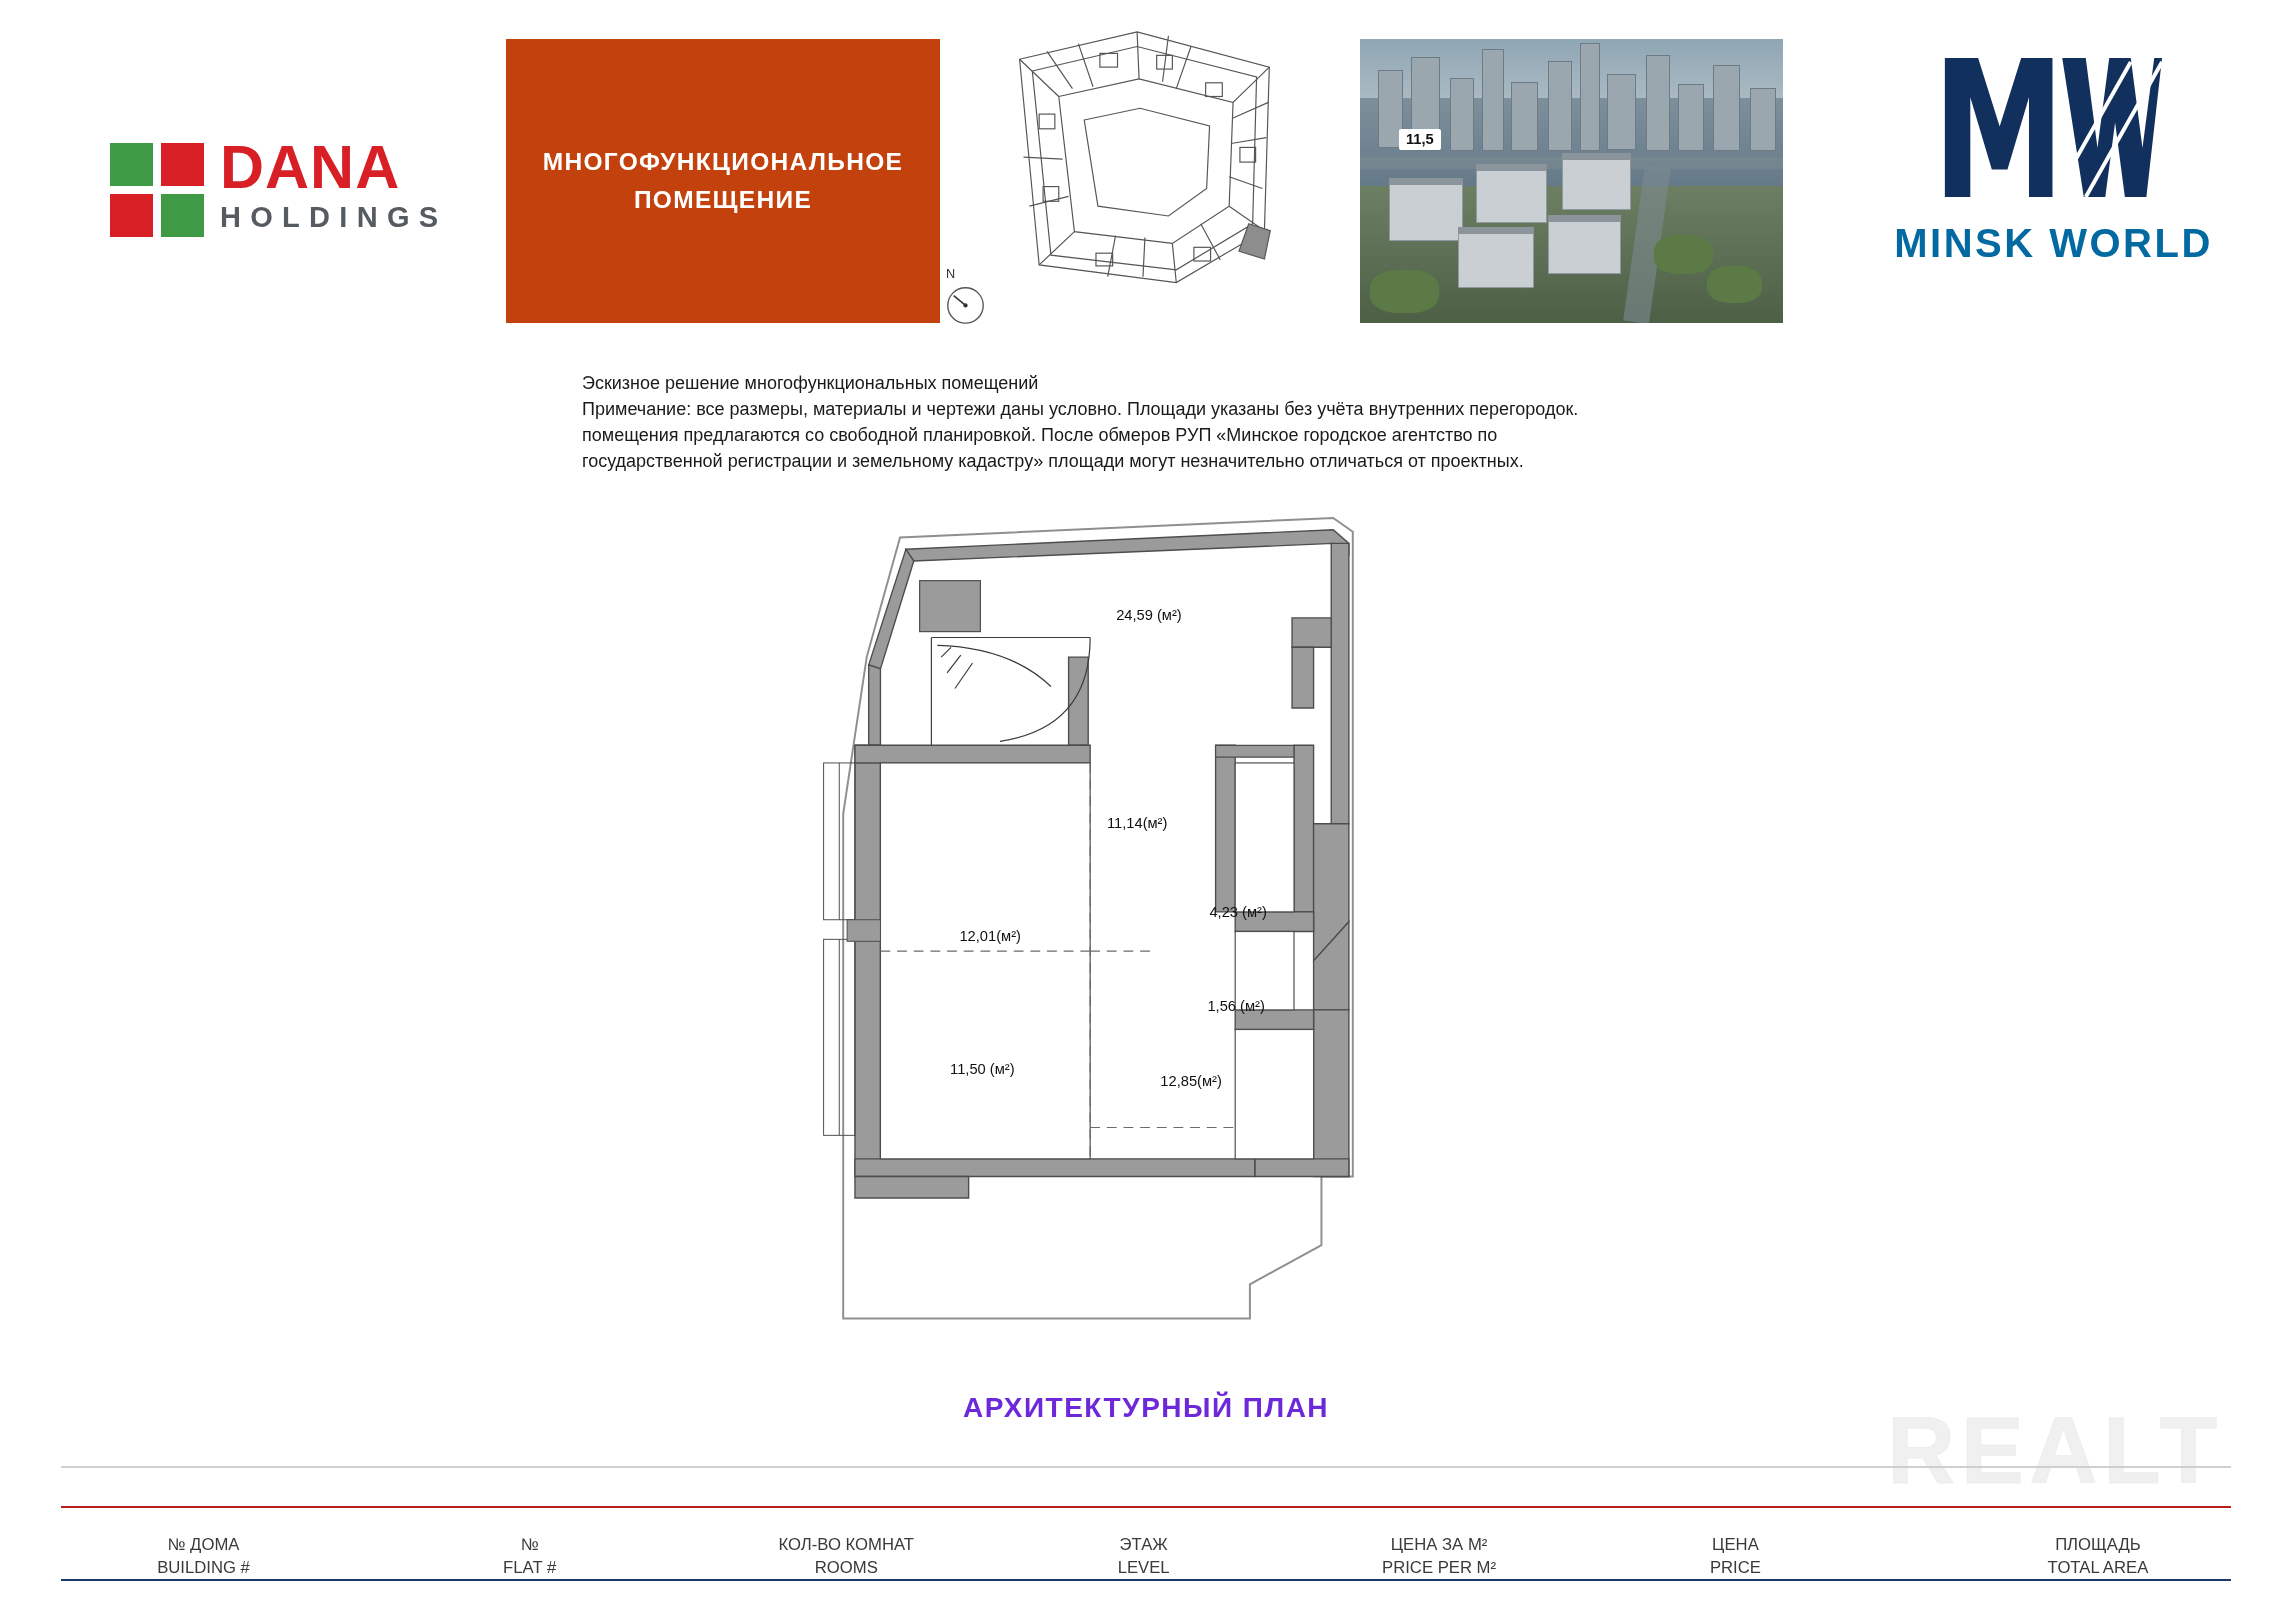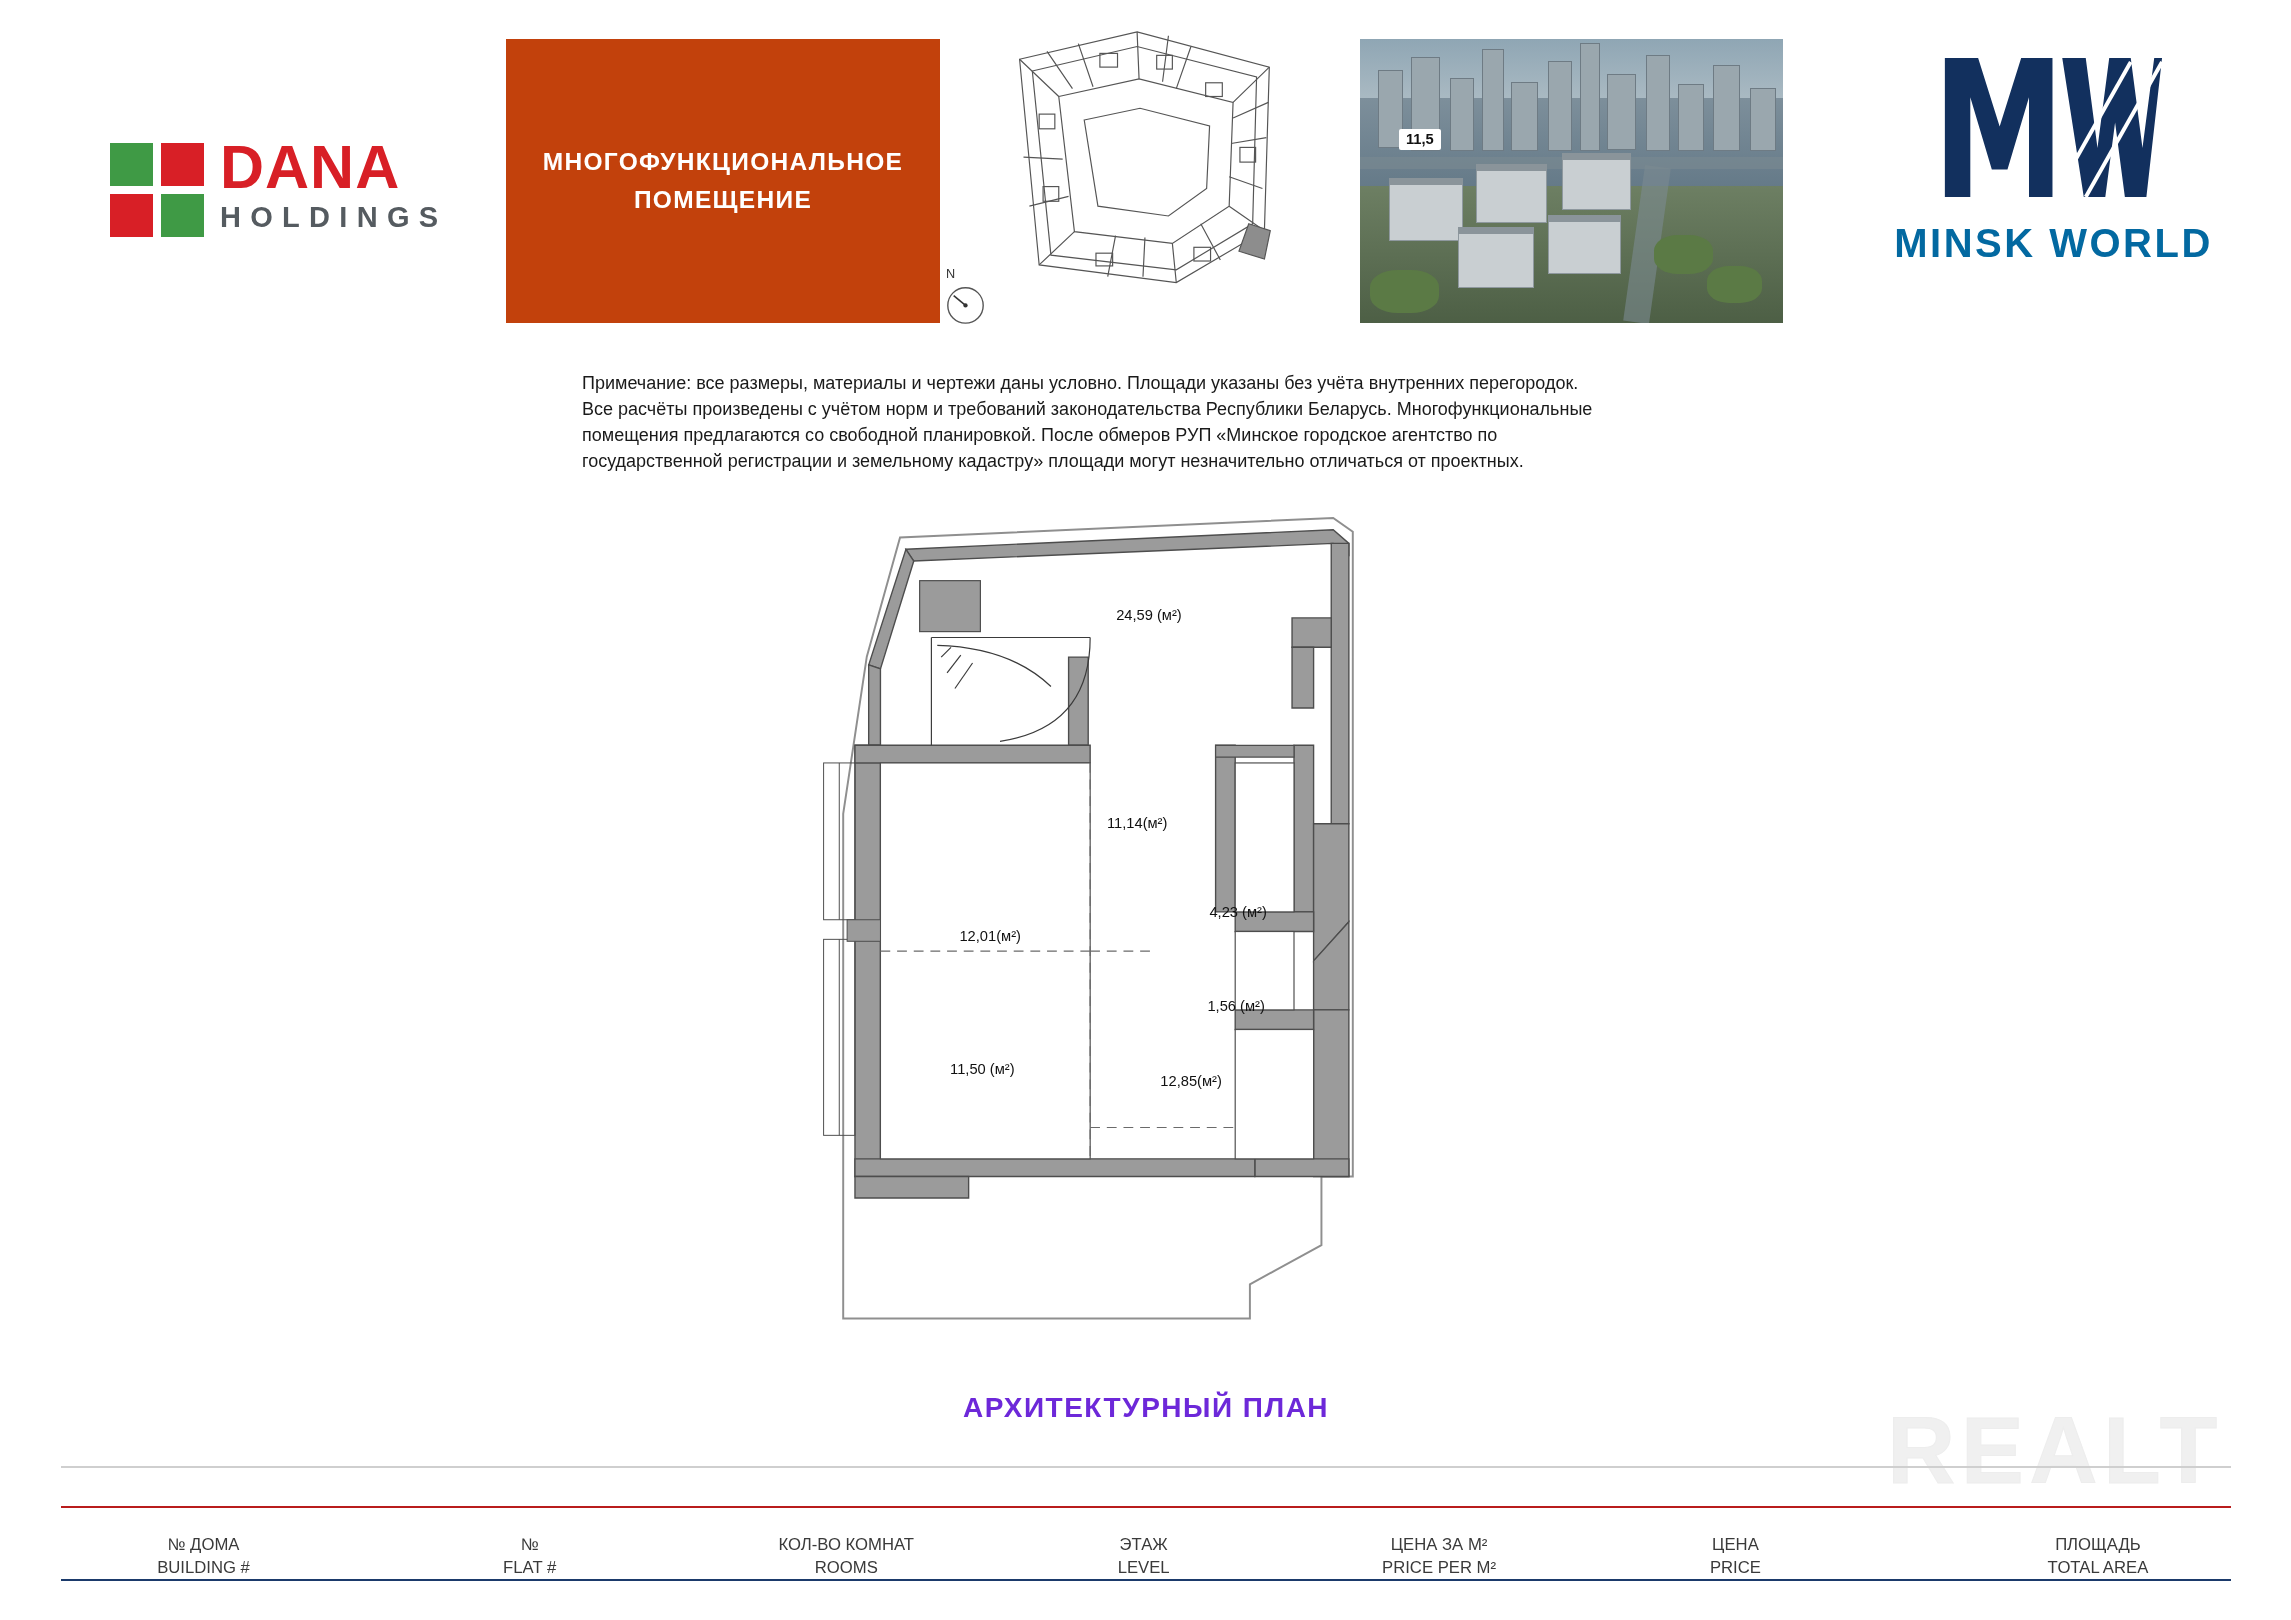--- a/index.html
+++ b/index.html
@@ -395,22 +395,22 @@
           <line x1="118" y1="146" x2="196" y2="8"></line>
           <line x1="150" y1="146" x2="228" y2="8"></line>
         </g>
       </svg>
     </div>
     <div class="mw-word">MINSK WORLD</div>
   </div>
 </div>
 
 <div class="note">
+  <p>Эскизное решение многофункциональных помещений</p>
   <p>Примечание: все размеры, материалы и чертежи даны условно. Площади указаны без учёта внутренних перегородок.</p>
-  <p>Все расчёты произведены с учётом норм и требований законодательства Республики Беларусь. Многофункциональные</p>
   <p>помещения предлагаются со свободной планировкой. После обмеров РУП «Минское городское агентство по</p>
   <p>государственной регистрации и земельному кадастру» площади могут незначительно отличаться от проектных.</p>
 </div>
 
 <div class="plan-wrap">
   <svg width="686" height="863" viewBox="0 0 700 880">
 
     <path d="M64 160 L98 38 L540 18 L560 32 L560 120 L560 560 L560 690 L528 690 L528 760 L455 800 L455 835 L40 835 L40 700 L40 320 Z" fill="none" stroke="#8f8f8f" stroke-width="2"></path>
 
     <g fill="#9b9b9b" stroke="#4d4d4d" stroke-width="1.4">

